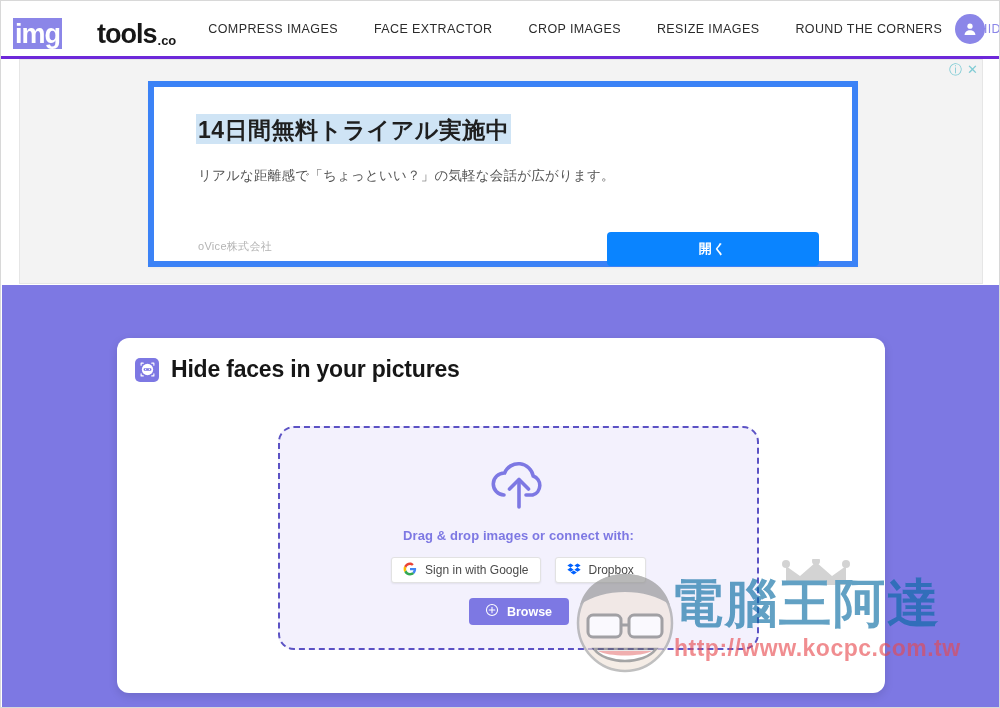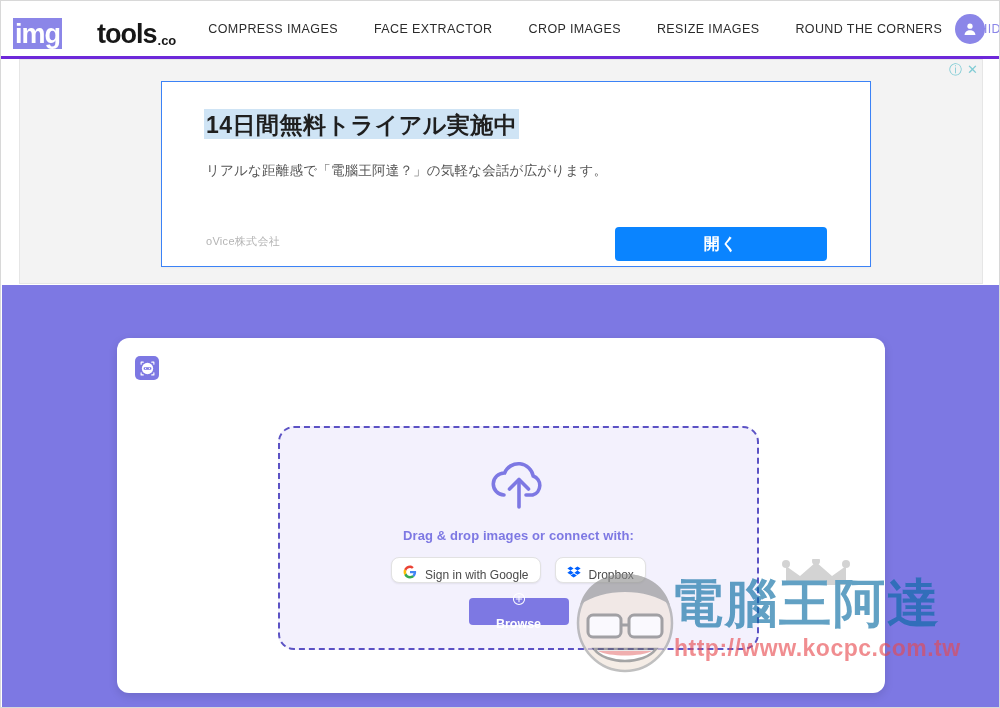--- a/index.html
+++ b/index.html
@@ -118,26 +118,26 @@
     z-index: 4;
   }
   .ad-icon {
     font-size: 13px;
     color: #7fcbd4;
     line-height: 1;
     cursor: pointer;
   }
   #ad-card {
     position: absolute;
-    left: 141px;
+    left: 128px;
     top: 21px;
     width: 710px;
     height: 186px;
     background: #ffffff;
-    border: 1px solid #3b82f6;
+    border: 6px solid #3b82f6;
     box-shadow: 0 1px 2px rgba(0,0,0,0.03);
   }
   #ad-headline {
     position: absolute;
     left: 42px;
     top: 27px;
     font-size: 23px;
     font-weight: bold;
     color: #1f1f1f;
     background: #cfe4f5;
@@ -164,21 +164,21 @@
   #ad-cta {
     position: absolute;
     left: 453px;
     top: 145px;
     width: 212px;
     height: 34px;
     background: #0a84ff;
     border: none;
     border-radius: 4px;
     color: #ffffff;
-    font-size: 16px;
+    font-size: 13px;
     font-weight: bold;
     letter-spacing: 1px;
     cursor: pointer;
     font-family: "Liberation Sans", sans-serif;
   }
 
   
   #hero {
     position: absolute;
     left: 1px;
@@ -254,27 +254,27 @@
   }
 
   #connect-row {
     margin-top: 14px;
     display: flex;
     align-items: center;
     gap: 14px;
   }
   .connect-btn {
     display: flex;
-    align-items: flex-end;
+    align-items: center;
     gap: 8px;
     height: 26px;
     padding: 0 11px;
     background: #ffffff;
     border: 1px solid #e2e2e2;
-    border-radius: 8px;
+    border-radius: 3px;
     box-shadow: 0 1px 2px rgba(0,0,0,0.07);
     font-size: 12px;
     color: #4a4a4a;
     cursor: pointer;
     white-space: nowrap;
   }
 
   #browse-btn {
     margin-top: 15px;
     display: flex;
@@ -284,21 +284,20 @@
     width: 100px;
     height: 27px;
     background: #7d78e3;
     border: none;
     border-radius: 4px;
     color: #ffffff;
     font-size: 12.5px;
     font-weight: bold;
     cursor: pointer;
     font-family: "Liberation Sans", sans-serif;
-    flex-direction: column;
   }
 
   
   #watermark {
     position: absolute;
     left: 565px;
     top: 558px;
     width: 420px;
     height: 120px;
     z-index: 6;
@@ -371,40 +370,41 @@
 
   <div id="ad-region">
 
     <div id="ad-controls">
       <span class="ad-icon">ⓘ</span>
       <span class="ad-icon">✕</span>
     </div>
 
     <div id="ad-card">
       <div id="ad-headline">14日間無料トライアル実施中</div>
-      <div id="ad-sub">リアルな距離感で「電腦王阿達？」の気軽な会話が広がります。</div>
+      <div id="ad-sub">リアルな距離感で「ちょっといい？」の気軽な会話が広がります。</div>
       <div id="ad-advertiser">oVice株式会社</div>
       <button id="ad-cta">開く</button>
     </div>
   </div>
 
   <div id="hero"></div>
 
   <div id="tool-card">
 
     <div id="card-head">
       <span id="face-badge">
         <svg width="17" height="17" viewBox="0 0 24 24">
           <circle cx="12" cy="12" r="8" fill="#ffffff"></circle>
           <rect x="6.5" y="10.3" width="11" height="3.4" rx="1.2" fill="#7d78e3"></rect>
           <circle cx="9.3" cy="11.9" r="0.85" fill="#ffffff"></circle>
           <circle cx="14.7" cy="11.9" r="0.85" fill="#ffffff"></circle>
           <path d="M3 3h3M3 3v3M21 3h-3M21 3v3M3 21h3M3 21v-3M21 21h-3M21 21v-3" stroke="#ffffff" stroke-width="1.6" fill="none" stroke-linecap="round"></path>
         </svg>
       </span>
+      <span id="card-title">Hide faces in your pictures</span>
     </div>
 
     <div id="dropzone">
 
       <span id="cloud-icon">
         <svg width="72" height="60" viewBox="0 0 72 60">
           <path d="M21 45 a11 11 0 0 1 0.6 -22 a15 15 0 0 1 28.6 3 a10 10 0 0 1 -0.6 19 L43 45" fill="none" stroke="#7d78e3" stroke-width="3.6" stroke-linecap="round"></path>
           <path d="M36 57 V30" fill="none" stroke="#7d78e3" stroke-width="3.6" stroke-linecap="round"></path>
           <path d="M26.5 39 L36 29.5 L45.5 39" fill="none" stroke="#7d78e3" stroke-width="3.6" stroke-linecap="round" stroke-linejoin="round"></path>
         </svg>

